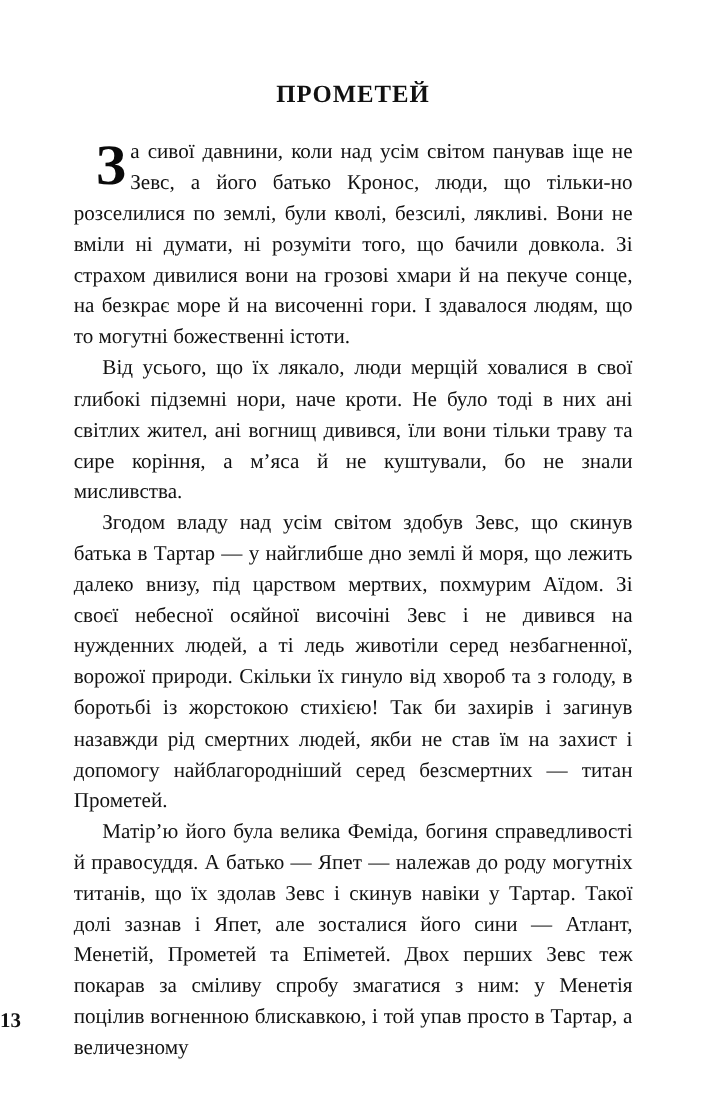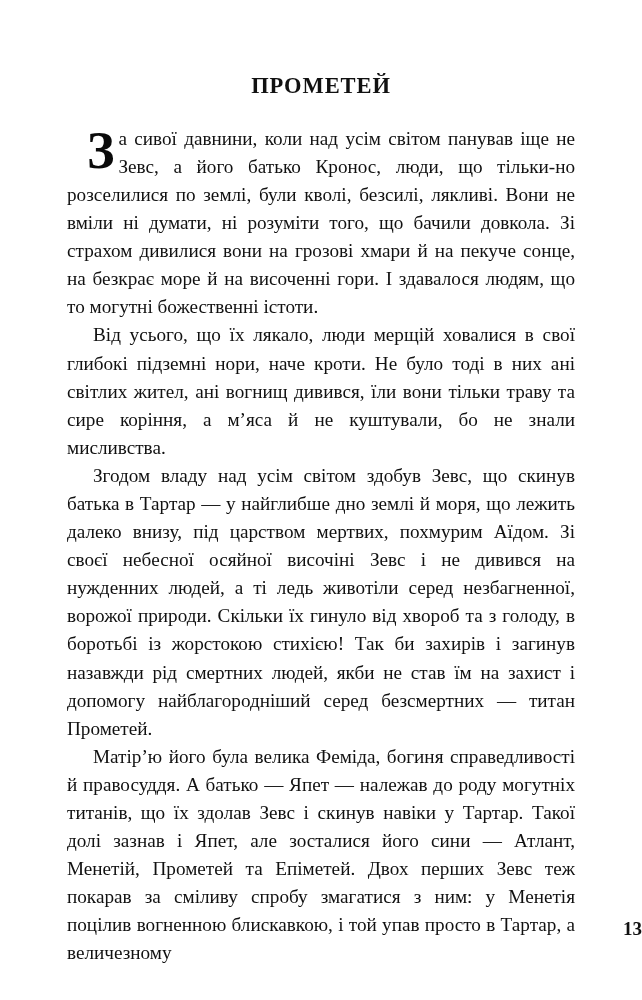--- a/index.html
+++ b/index.html
@@ -73,21 +73,21 @@
     margin-top: 2px;
     font-family: "Liberation Serif", "DejaVu Serif", serif;
     color: #0a0a0a;
   }
 
   .page-number {
     position: absolute;
     left: 0;
     top: 918px;
     width: 642px;
-    text-align: right;
+    text-align: left;
     font-size: 19px;
     font-weight: bold;
     color: #111111;
     font-family: "Liberation Serif", "DejaVu Serif", serif;
   }
 </style>
 </head>
 <body>
 
 <div class="page">

